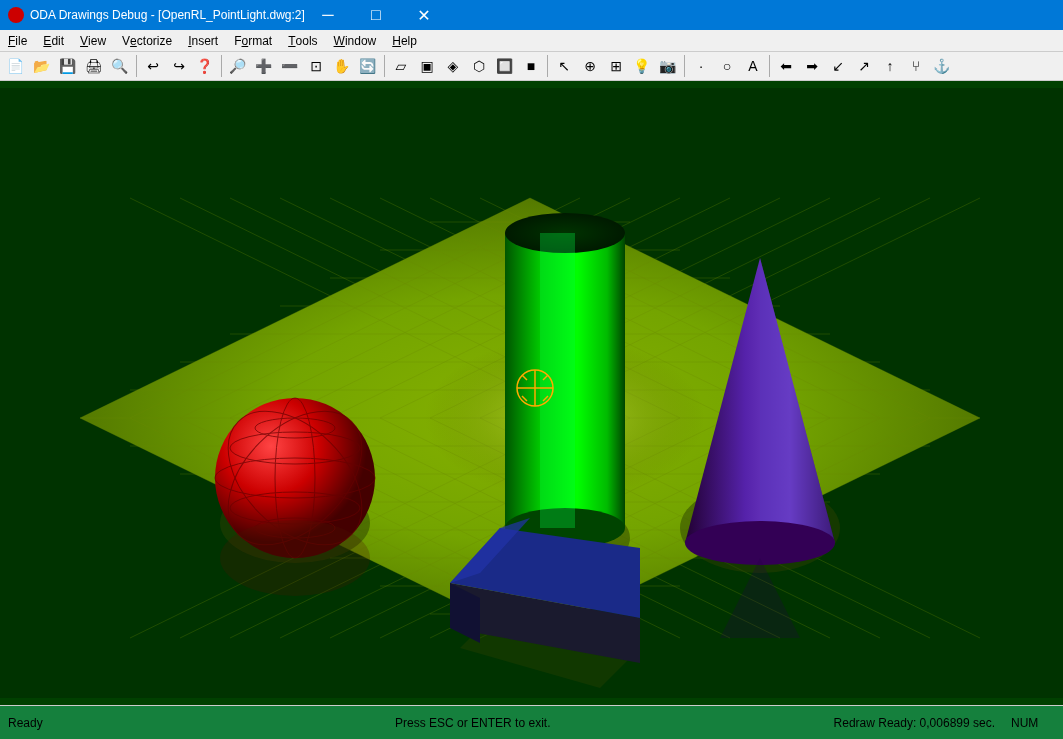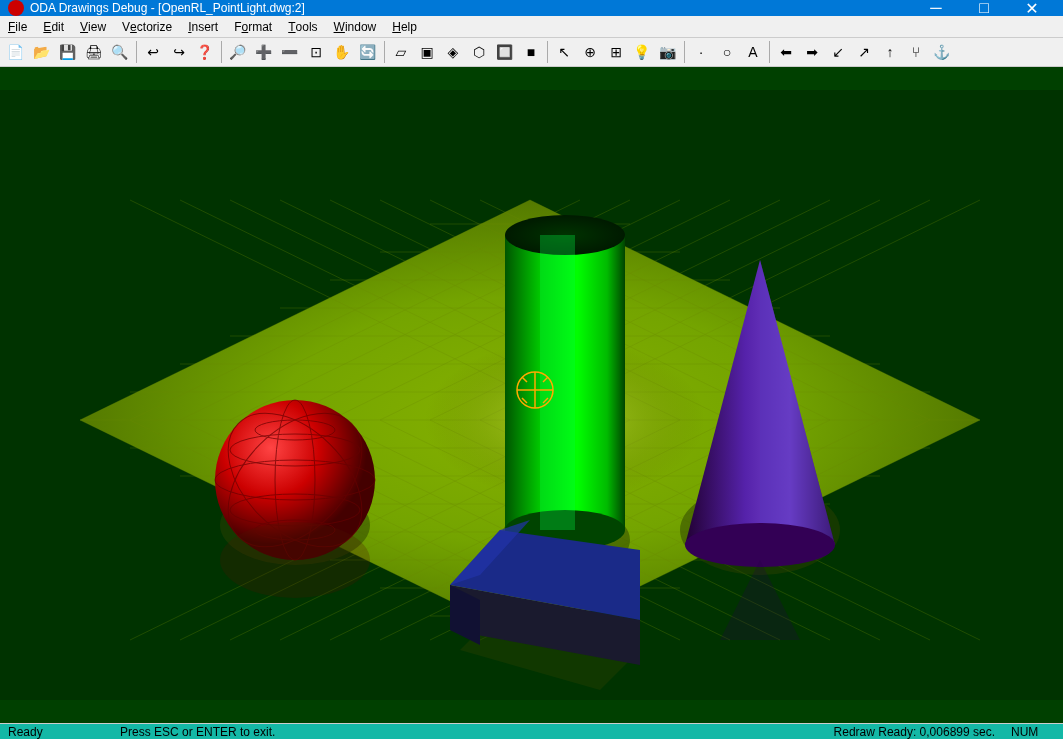--- a/index.html
+++ b/index.html
@@ -2,24 +2,23 @@
 <html><head>
   <meta charset="utf-8">
   <style>
     * { margin: 0; padding: 0; box-sizing: border-box; }
     body { width: 1063px; height: 739px; overflow: hidden; font-family: 'Segoe UI', Tahoma, sans-serif; font-size: 12px; background: #f0f0f0; display: flex; flex-direction: column; }
 
     
     .title-bar {
       background: #0078d7;
       color: white;
-      height: 16px;
-      display: flex;
-      align-items: center;
-      justify-content: space-between;
+      height: 30px;
+      display: flex;
+      align-items: center;
       padding: 0 8px;
       flex-shrink: 0;
     }
     .title-bar-left { display: flex; align-items: center; gap: 6px; }
     .title-icon { width: 16px; height: 16px; background: #cc0000; border-radius: 50%; flex-shrink: 0; }
     .title-text { font-size: 12px; font-weight: normal; }
     .title-controls { display: flex; gap: 2px; }
     .title-btn {
       width: 46px; height: 30px; border: none; background: transparent; color: white;
       cursor: pointer; font-size: 16px; display: flex; align-items: center; justify-content: center;
@@ -65,30 +64,30 @@
     
     .main-content {
       flex: 1;
       background: #004000;
       position: relative;
       overflow: hidden;
     }
 
     
     .status-bar {
-      background: #14b8a6;
+      background: #15803d;
       border-top: 1px solid #ccc;
-      height: 16px;
+      height: 34px;
       display: flex;
       align-items: center;
       flex-shrink: 0;
       font-size: 12px;
     }
     .status-ready { padding: 0 8px; min-width: 120px; }
-    .status-message { flex: 1; }
+    .status-message { flex: 1; text-align: center; }
     .status-time { padding: 0 8px; }
     .status-num { padding: 0 8px; min-width: 60px; text-align: left; }
 
     
     .scene-svg {
       width: 100%;
       height: 100%;
       position: absolute;
       top: 0; left: 0;
     }

